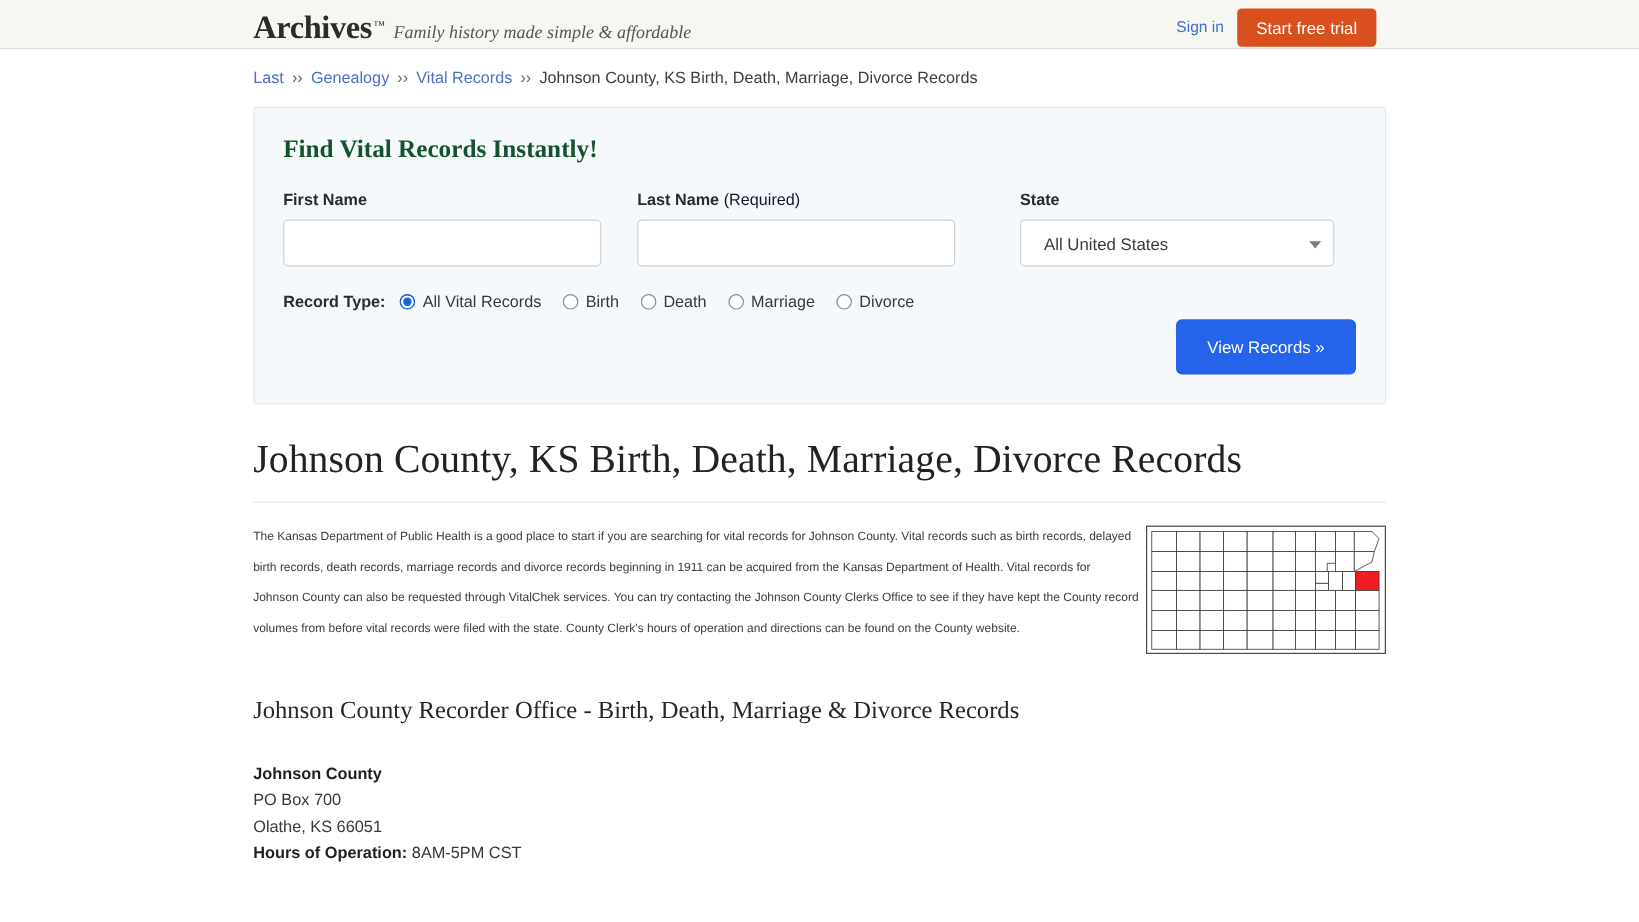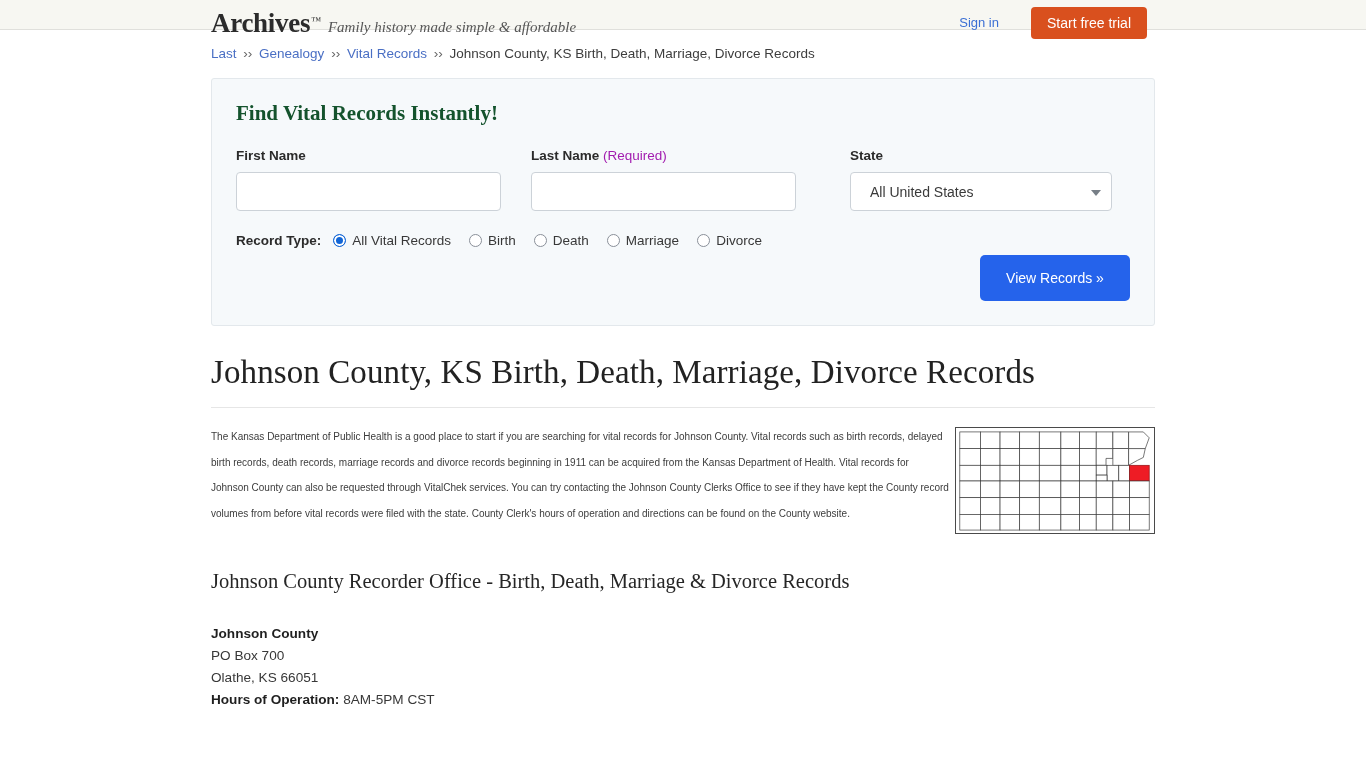--- a/index.html
+++ b/index.html
@@ -8,21 +8,21 @@
     width: 1366px; height: 768px;
     overflow: hidden;
     background: #ffffff;
     font-family: "Liberation Sans", sans-serif;
     color: #333333;
   }
 
   
   .topbar {
     position: relative;
-    height: 30px;
+    height: 41px;
     background: #f7f7f2;
     border-bottom: 1px solid #e0e0dc;
   }
   .brand-wrap {
     position: absolute;
     left: 211px; top: 8px;
     display: flex; align-items: baseline;
   }
   .brand-logo {
     font-family: "Liberation Serif", serif;
@@ -43,21 +43,21 @@
     font-family: "Liberation Serif", serif;
     font-style: italic;
     font-size: 15px;
     color: #555555;
     margin-left: 7px;
   }
   .topbar-right {
     position: absolute;
     right: 219px; top: 0;
     height: 45px;
-    display: flex; align-items: center; gap: 32px;
+    display: flex; align-items: center; gap: 11px;
   }
   .signin-link {
     color: #3b6fd4;
     font-size: 13px;
     text-decoration: none;
     cursor: pointer;
   }
   .trial-btn {
     background: #d9501e;
     color: #ffffff;
@@ -114,21 +114,21 @@
   .field.state { width: 262px; margin-left: 24px; }
   .field-label {
     font-size: 13.5px;
     font-weight: bold;
     color: #2b2b2b;
     margin-bottom: 9px;
     display: block;
   }
   .field-label .req {
     font-weight: normal;
-    color: #a21caf;
+    color: #0f172a;
     text-align: center;
   }
   .text-input {
     width: 100%;
     height: 39px;
     background: #ffffff;
     border: 1px solid #ccd2d8;
     border-radius: 4px;
     padding: 0 10px;
     font-size: 14px;

